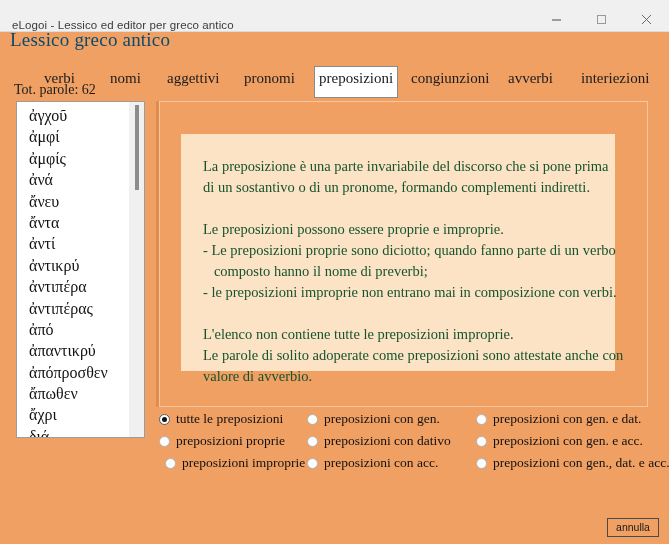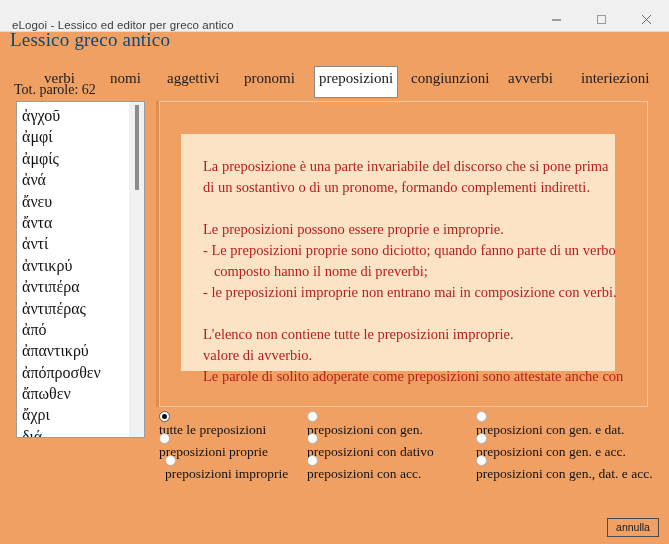--- a/index.html
+++ b/index.html
@@ -96,21 +96,21 @@
     position: absolute;
     left: 16px; top: 101px;
     width: 129px; height: 337px;
     background: #ffffff;
     border: 1px solid #9c9c9c;
     box-sizing: border-box;
     overflow: hidden;
   }
   .wordlist-inner {
     position: absolute;
-    left: 0; top: 0;
+    left: 7px; top: 0;
     width: 115px;
     padding: 3px 17px 0 5px;
     box-sizing: border-box;
   }
   .word {
     font-size: 16px;
     line-height: 21.4px;
     color: #111111;
     white-space: nowrap;
     height: 21.4px;
@@ -148,35 +148,35 @@
     position: absolute;
     left: 21px; top: 32px;
     width: 434px; height: 237px;
     background: #fde3c6;
     box-sizing: border-box;
     padding: 22px 20px 0 22px;
   }
   .infoline {
     font-size: 14.5px;
     line-height: 21px;
-    color: #b91c1c;
+    color: #14532d;
     white-space: pre;
   }
   .infoline.blank { height: 21px; }
   
   .radios {
     position: absolute;
     left: 159px; top: 411px;
     width: 500px;
   }
   .radio-item {
     position: absolute;
     display: flex;
-    white-space: nowrap;
-    flex-direction: column;
+    align-items: center;
+    white-space: nowrap;
   }
   .radio-mark {
     width: 11px; height: 11px;
     border-radius: 50%;
     background: #fdfdfd;
     border: 1px solid #b2b2b2;
     box-sizing: border-box;
     margin-right: 6px;
     position: relative;
     flex: 0 0 auto;
@@ -285,22 +285,22 @@
     <div class="infobox">
         <div class="infoline">La preposizione è una parte invariabile del discorso che si pone prima</div>
         <div class="infoline">di un sostantivo o di un pronome, formando complementi indiretti.</div>
         <div class="infoline blank"></div>
         <div class="infoline">Le preposizioni possono essere proprie e improprie.</div>
         <div class="infoline">- Le preposizioni proprie sono diciotto; quando fanno parte di un verbo</div>
         <div class="infoline">   composto hanno il nome di preverbi;</div>
         <div class="infoline">- le preposizioni improprie non entrano mai in composizione con verbi.</div>
         <div class="infoline blank"></div>
         <div class="infoline">L'elenco non contiene tutte le preposizioni improprie.</div>
+        <div class="infoline">Le parole di solito adoperate come preposizioni sono attestate anche con</div>
         <div class="infoline">valore di avverbio.</div>
-        <div class="infoline">Le parole di solito adoperate come preposizioni sono attestate anche con</div>
       </div>
   </div>
 
   <div class="radios">
       <div class="radio-item checked" style="left: 0px; top: 0px;">
         <span class="radio-mark"></span>
         <span class="radio-label">tutte le preposizioni</span>
       </div>
       <div class="radio-item" style="left: 0px; top: 22px;">
         <span class="radio-mark"></span>

